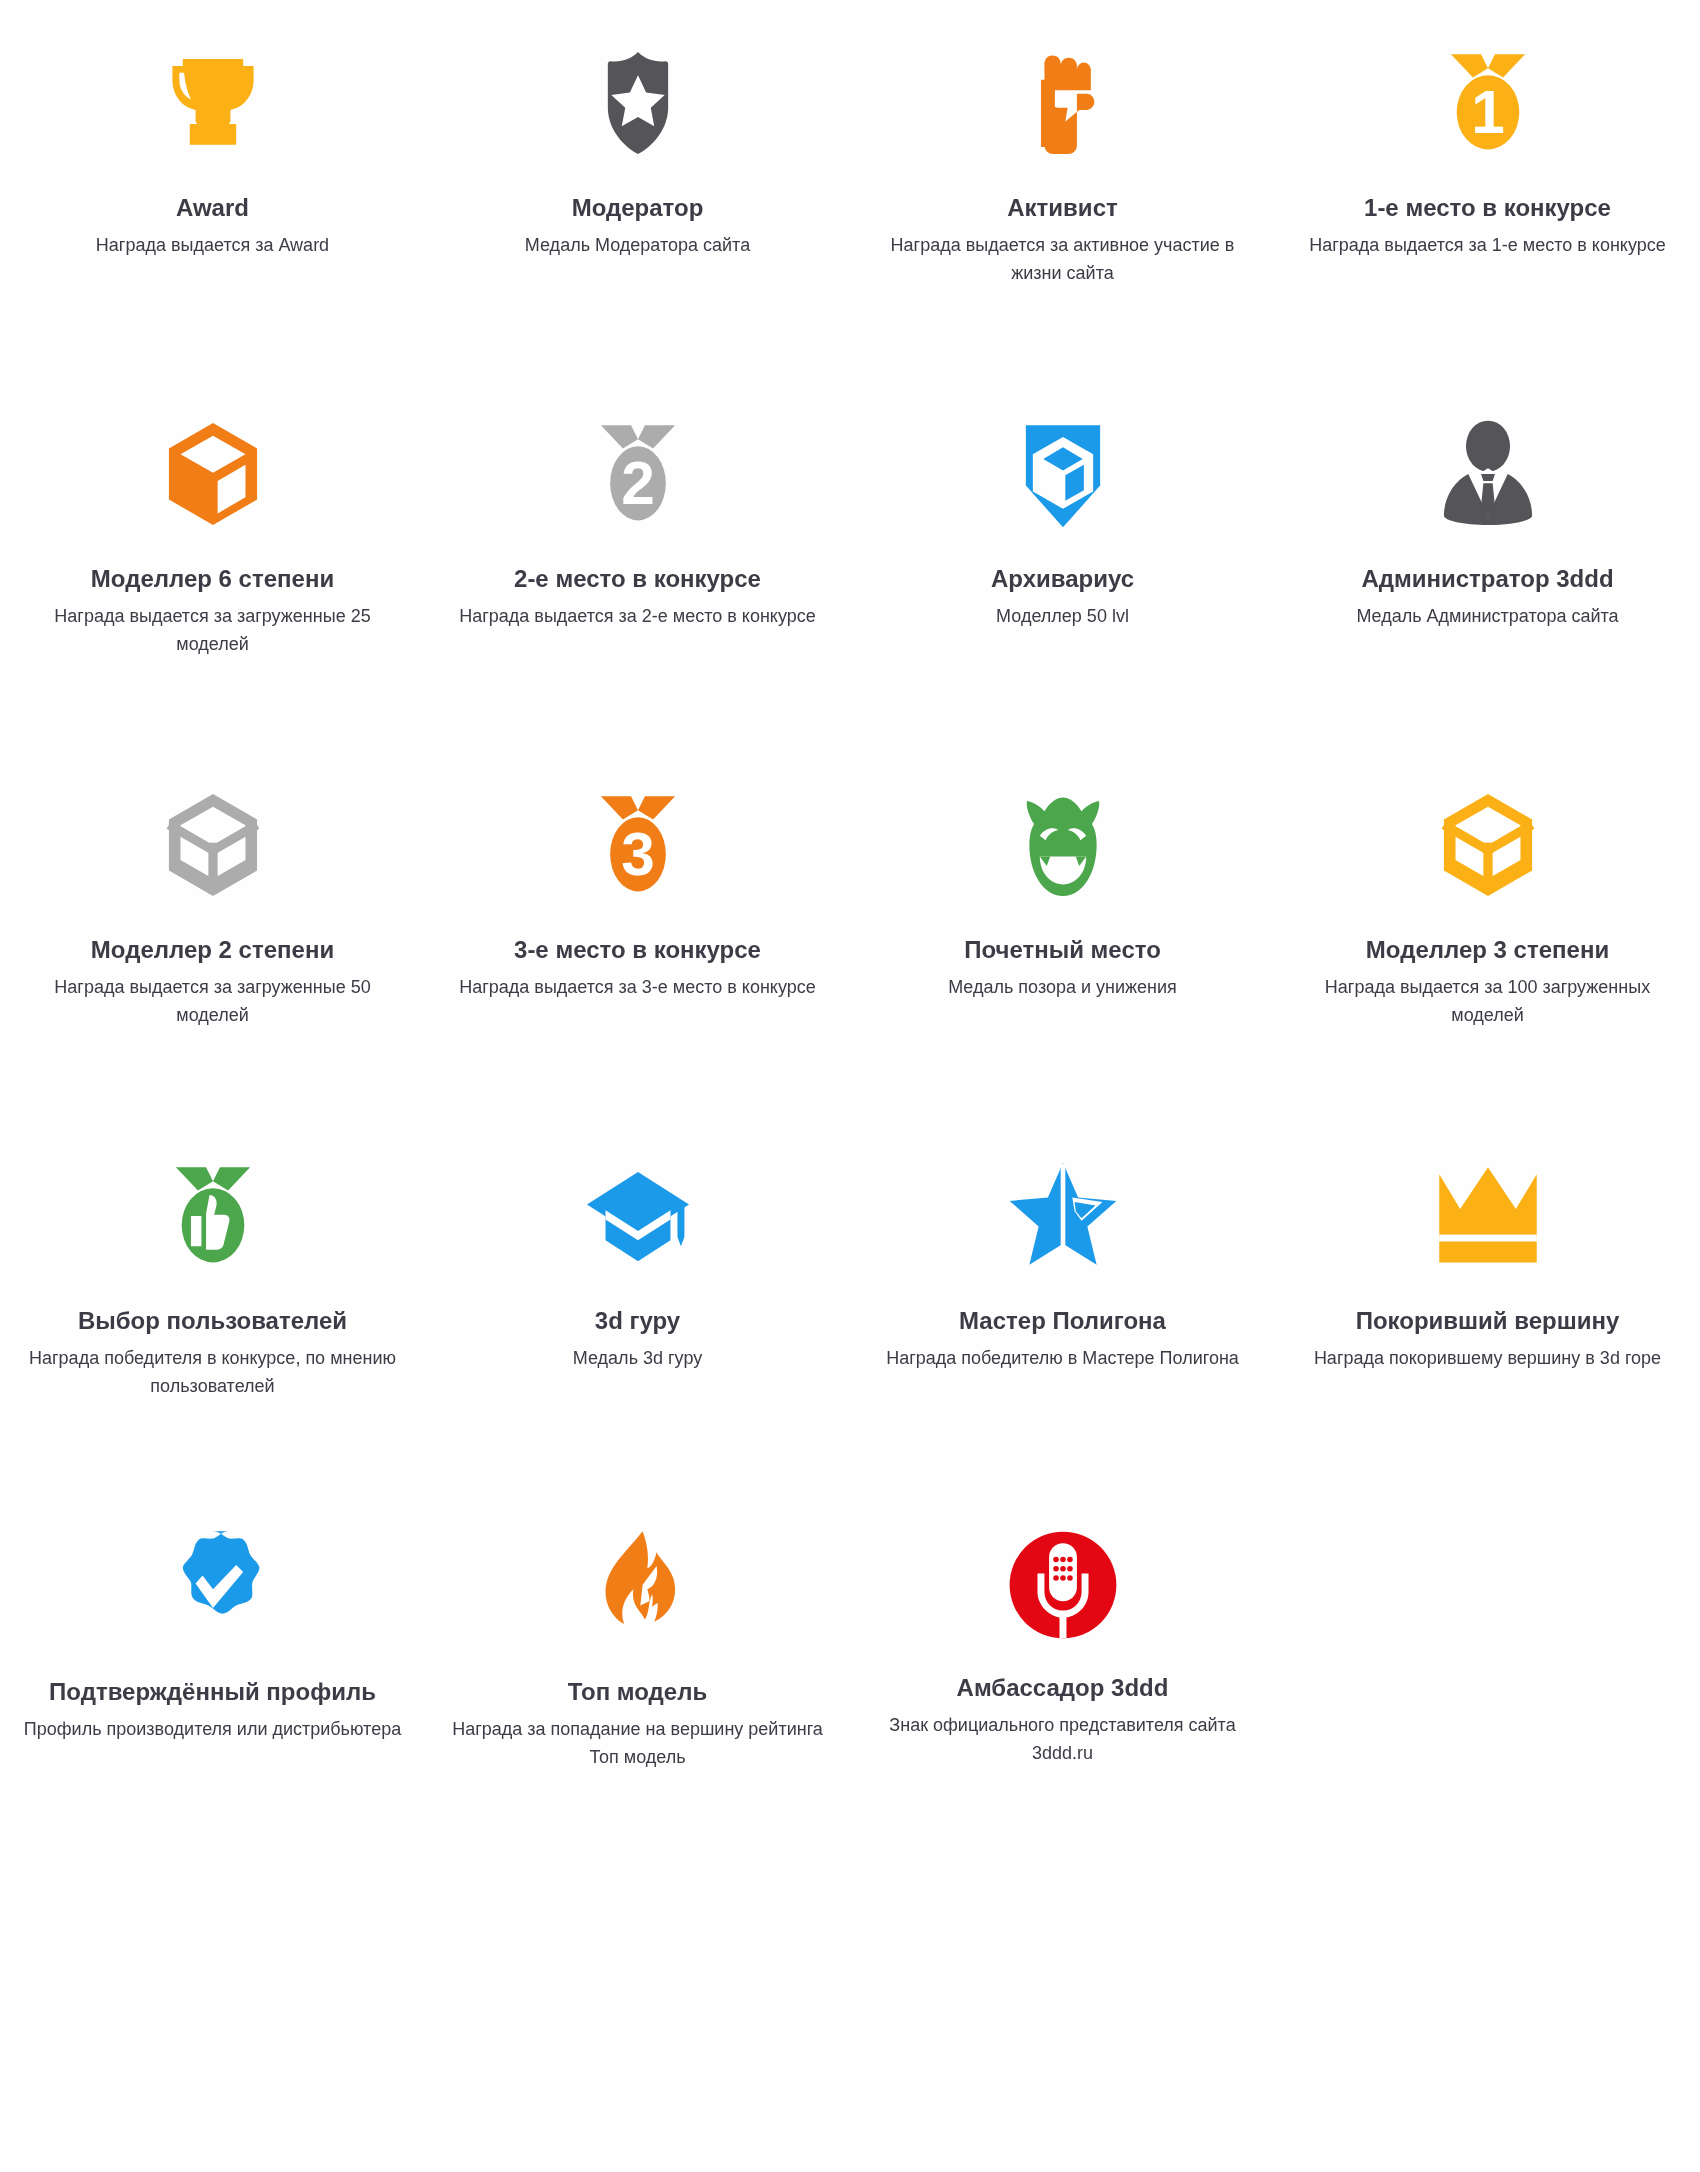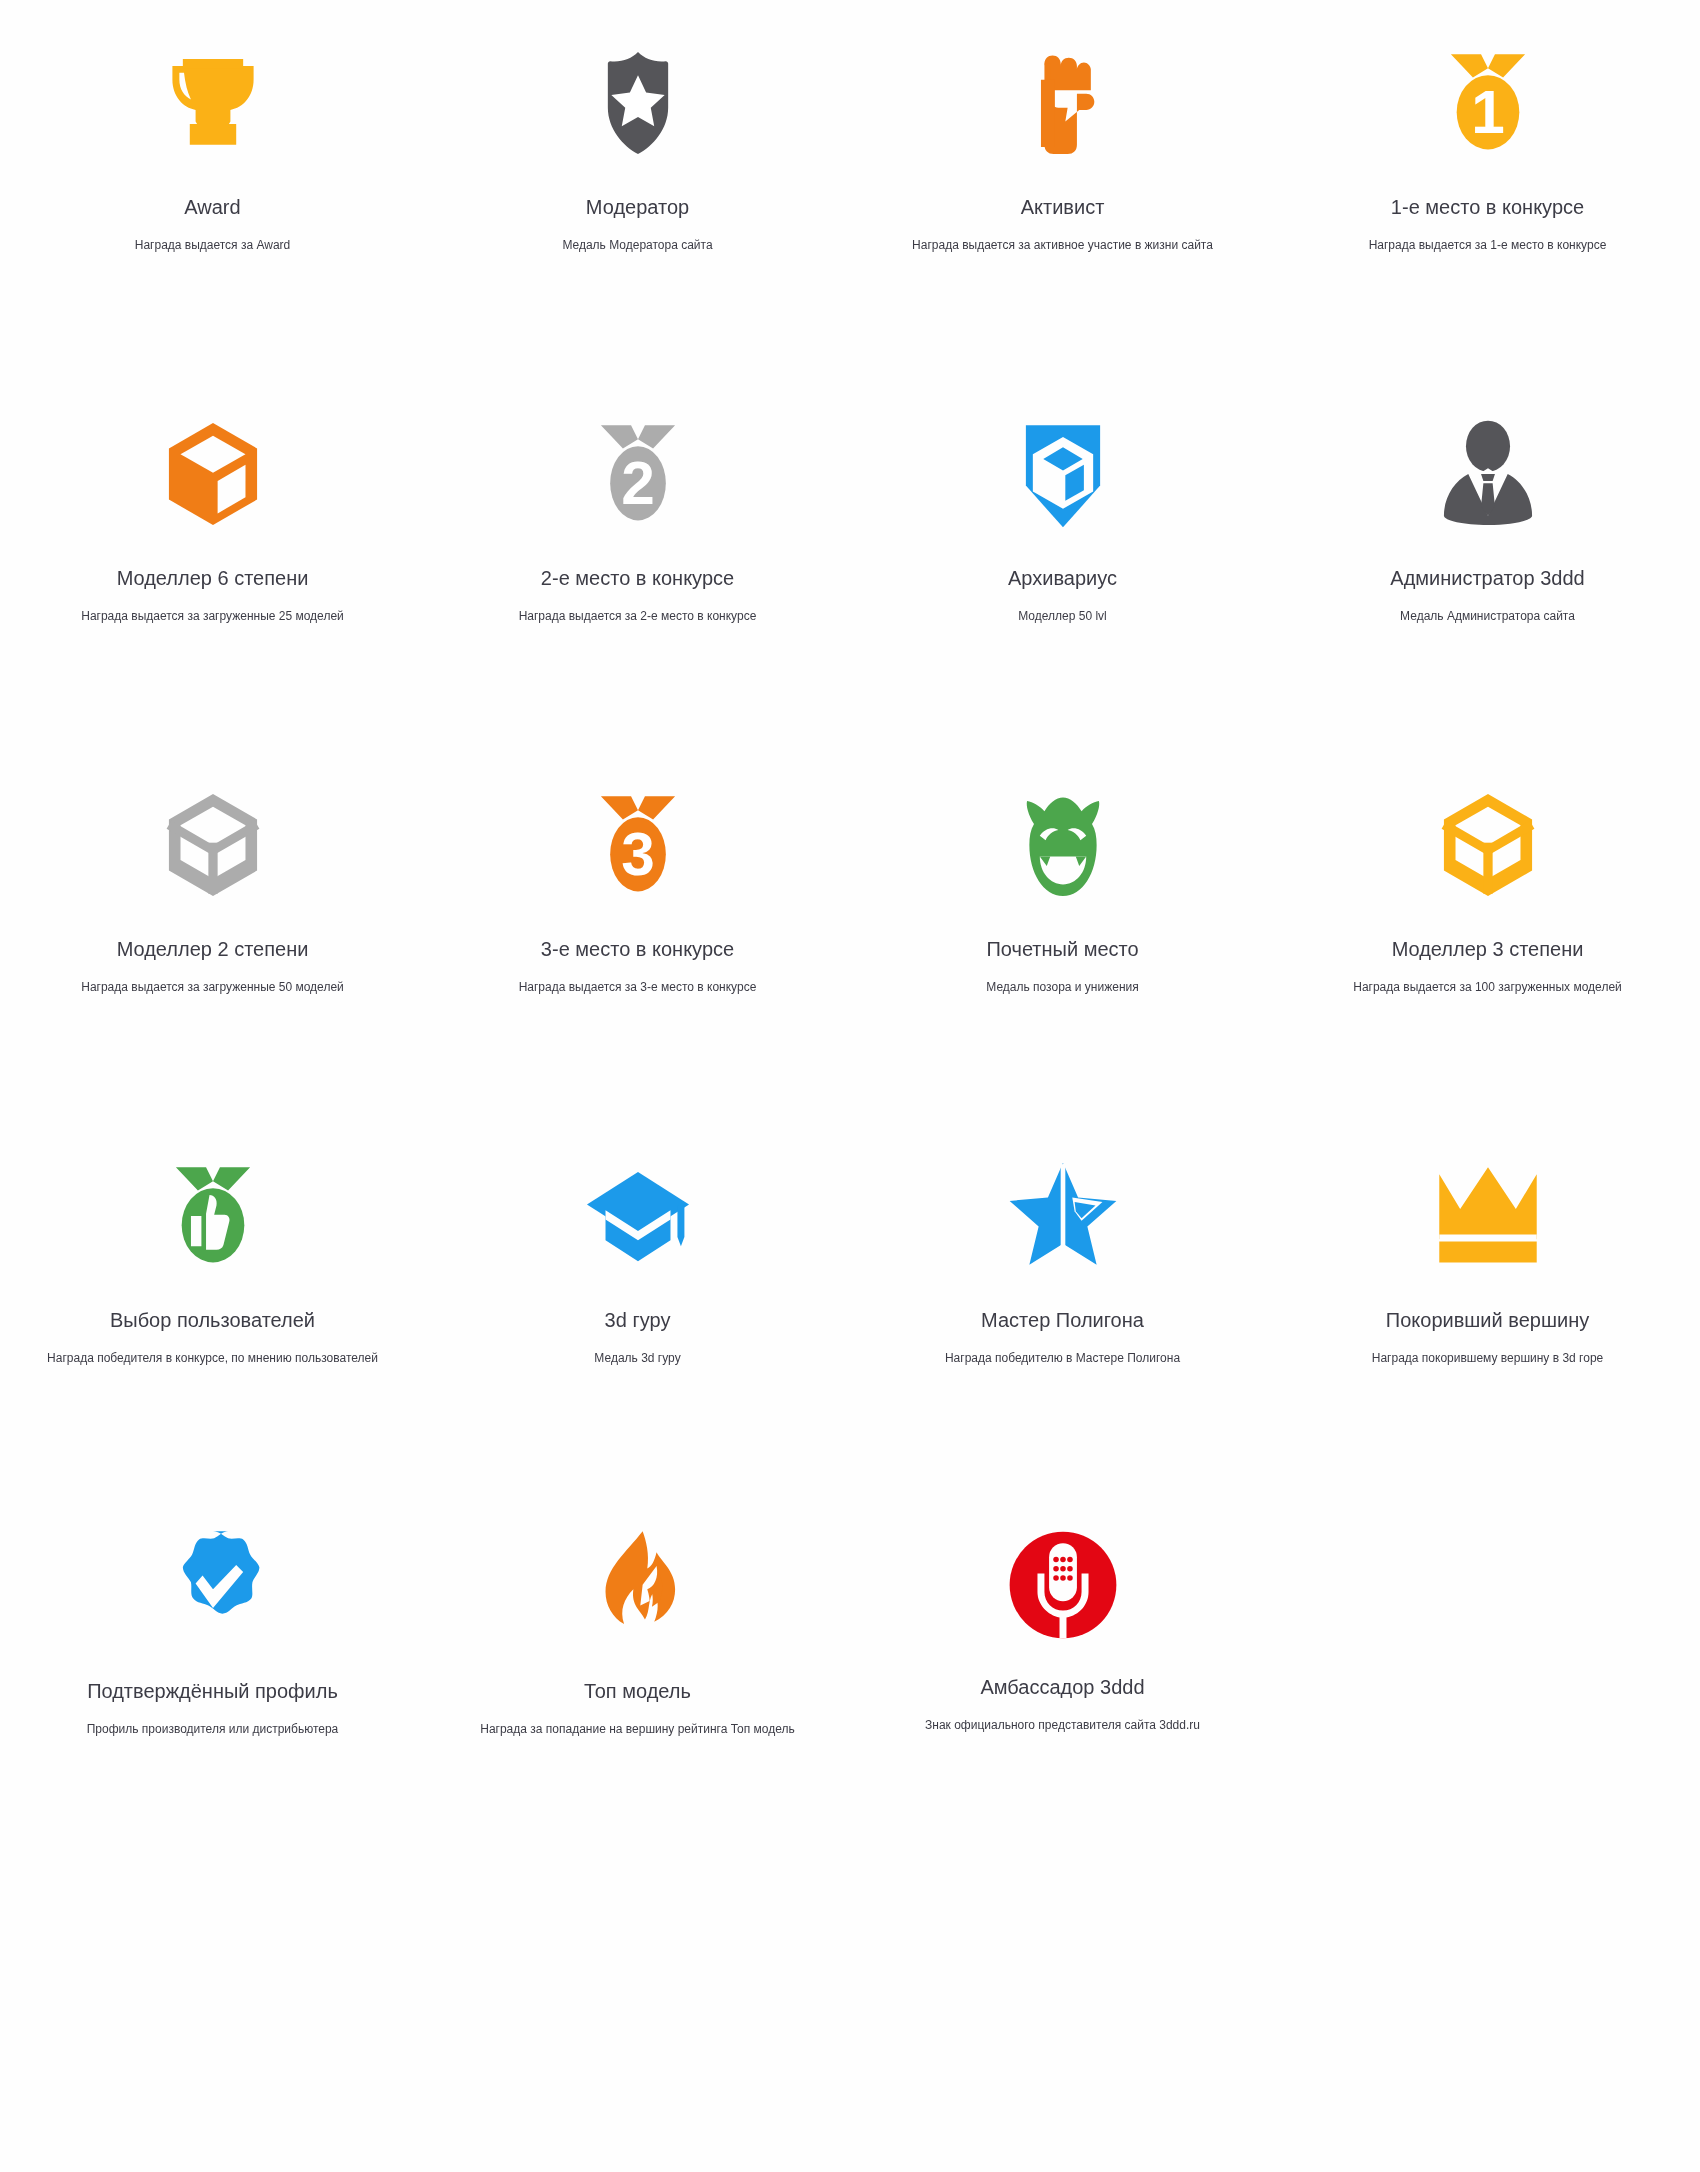--- a/index.html
+++ b/index.html
@@ -24,29 +24,29 @@
     text-align: center;
   }
   .icon-wrap {
     height: 178px;
     display: flex;
     align-items: center;
     justify-content: center;
   }
   .icon-wrap svg { display: block; }
   .award-title {
-    font-size: 20px;
+    font-size: 24px;
     line-height: 31px;
     color: #3c3c46;
-    font-weight: 400;
+    font-weight: 700;
     margin-bottom: 7.7px;
     white-space: nowrap;
   }
   .award-desc {
-    font-size: 12px;
+    font-size: 18px;
     line-height: 28px;
     color: #3c3c46;
     font-weight: 400;
     max-width: 387px;
   }
   
   .award-card.row-last .icon-wrap { height: 174px; }
 </style>
 </head>
 <body>

